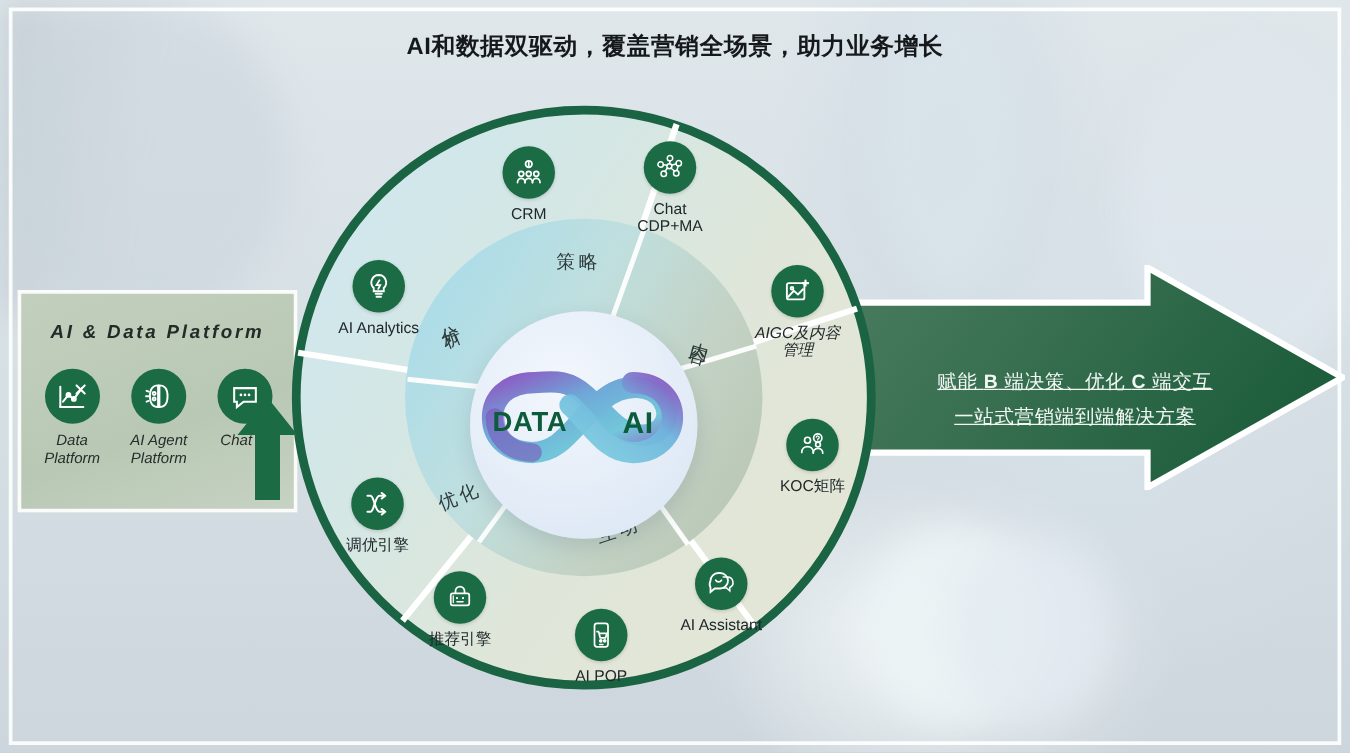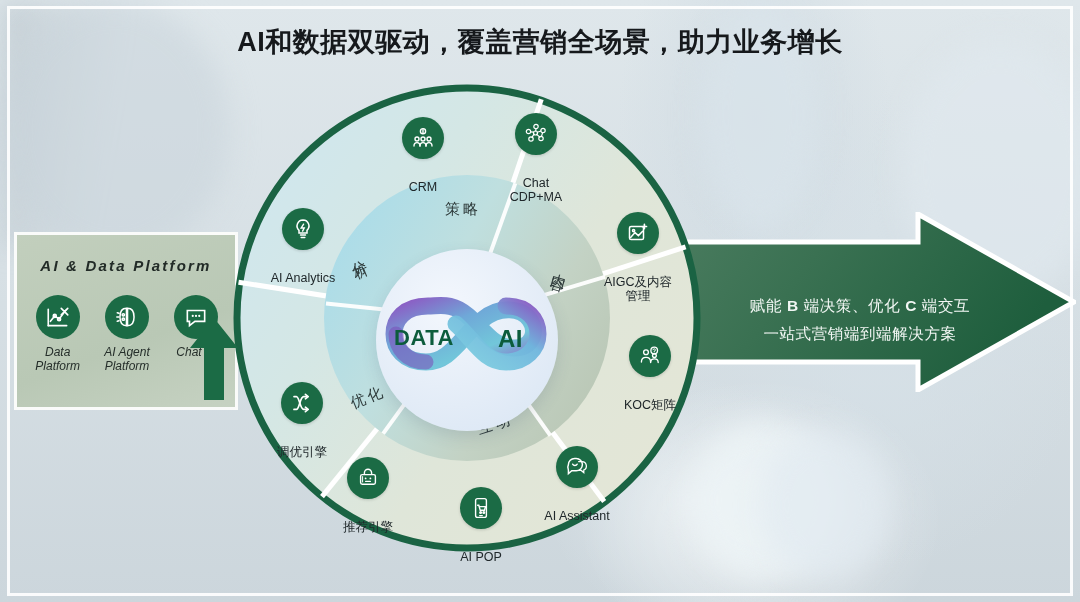--- a/index.html
+++ b/index.html
@@ -28,27 +28,27 @@
   .bg-b5{left:0px;top:0px;width:230px;height:260px;background:rgba(201,212,219,.55);}
   .bg-shade{position:absolute;left:0;top:0;width:120px;height:250px;
     background:linear-gradient(100deg,rgba(150,165,175,.35),rgba(150,165,175,0) 80%);filter:blur(12px);}
 
   
   .frame{position:absolute;left:7px;top:6px;right:7px;bottom:6px;
     border:3px solid rgba(255,255,255,.9);box-sizing:border-box;pointer-events:none;}
 
   
   .title{position:absolute;left:0;right:0;top:24px;text-align:center;
-    font-size:27px;font-weight:700;color:#16191c;letter-spacing:.5px;z-index:40;}
+    font-size:19px;font-weight:700;color:#16191c;letter-spacing:.5px;z-index:40;}
 
   
   .right-arrow{position:absolute;left:628px;top:212px;width:448px;height:180px;z-index:12;}
   .right-arrow svg{display:block;}
   .arrow-text{position:absolute;left:700px;top:292px;width:320px;z-index:20;
-    text-align:center;color:#f2f7f4;font-size:15.5px;line-height:28px;letter-spacing:.6px;}
+    text-align:center;color:#f2f7f4;font-size:15.5px;line-height:28px;letter-spacing:.6px;text-decoration:underline;}
   .arrow-text b{font-weight:700;}
 
   
   .left-panel{position:absolute;left:14px;top:232px;width:224px;height:178px;z-index:14;
     background:linear-gradient(160deg,#c2cfbd 0%,#b9c8b5 60%,#c6d2c2 100%);
     border:3px solid rgba(255,255,255,.92);box-sizing:border-box;font-style:italic;}
   .lp-title{position:absolute;left:0;right:0;top:22px;text-align:center;
     font-size:15px;font-weight:700;color:#222b27;letter-spacing:2.2px;}
   .lp-items{position:absolute;left:6px;right:4px;top:60px;display:flex;justify-content:space-around;}
   .lp-item{width:66px;text-align:center;}
@@ -61,21 +61,21 @@
 
   
   .wheel{position:absolute;left:232px;top:83px;width:470px;height:470px;z-index:16;}
   .wheel svg{display:block;overflow:visible;}
 
   
   .node{position:absolute;z-index:24;text-align:center;}
   .node .circ{width:42px;height:42px;border-radius:50%;background:#1b6b45;margin:0 auto;
     display:flex;align-items:center;justify-content:center;
     box-shadow:0 1px 3px rgba(0,0,0,.16);}
-  .node .lbl{margin-top:21px;font-size:12.5px;color:#20282b;line-height:14px;white-space:nowrap;}
+  .node .lbl{margin-top:5px;font-size:12.5px;color:#20282b;line-height:14px;white-space:nowrap;}
   .node .lbl.cn{font-size:12.5px;}
 
   
   .phase{position:absolute;z-index:22;font-size:15px;color:#2e3a3a;letter-spacing:3px;}
 
   
   .center{position:absolute;left:376px;top:249px;width:182px;height:182px;border-radius:50%;
     background:radial-gradient(circle at 40% 32%,#f3f7fd 0%,#e3ecf7 60%,#d8e5f3 100%);
     box-shadow:0 6px 16px rgba(60,80,110,.16);z-index:26;}
   .center svg{position:absolute;left:50%;top:50%;transform:translate(-50%,-50%);}
@@ -268,21 +268,21 @@
           <circle cx="11.5" cy="11" r="2"></circle>
         <path d="M12 6.7 L11.7 9 M13.3 10.2 L17 9 M12.6 12.4 L15.8 15 M10 12.2 L8 15.3 M9.6 10.2 L6.6 9.8 M18.6 10.6 L17.5 14.4"></path>
       </svg>
     </div>
     <div class="lbl">
       <div>Chat</div>
       <div>CDP+MA</div>
     </div>
   </div>
 
-  <div class="node" style="left:588px;top:212px;width:100px;">
+  <div class="node" style="left:588px;top:212px;width:100px;font-style:italic;">
     <div class="circ">
       <svg width="24" height="24" viewBox="0 0 24 24" fill="none" stroke="#fff" stroke-width="1.5" stroke-linecap="round">
         <rect x="3.5" y="5.5" width="14" height="13" rx="1.6"></rect>
         <circle cx="7.6" cy="9.6" r="1.1"></circle>
         <path d="M4.6 16.4 L9 11.6 L12.4 14.6 L16.4 10.4"></path>
         <path d="M18.4 3.4 v4.2 M16.3 5.5 h4.2" stroke-width="1.7"></path>
       </svg>
     </div>
     <div class="lbl cn">
       <div>AIGC及内容</div>

